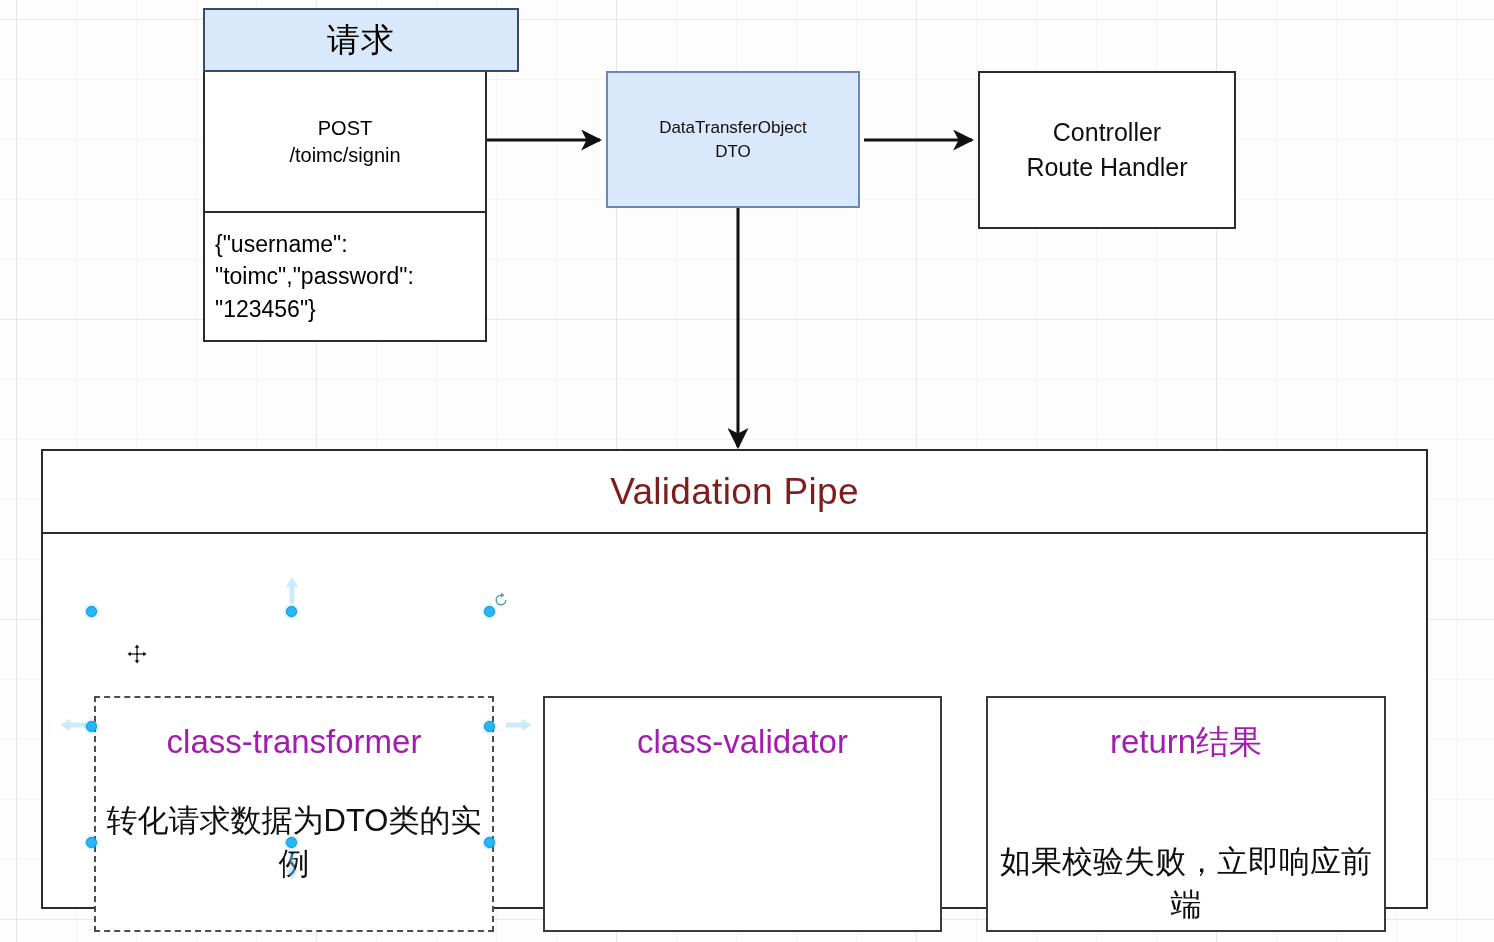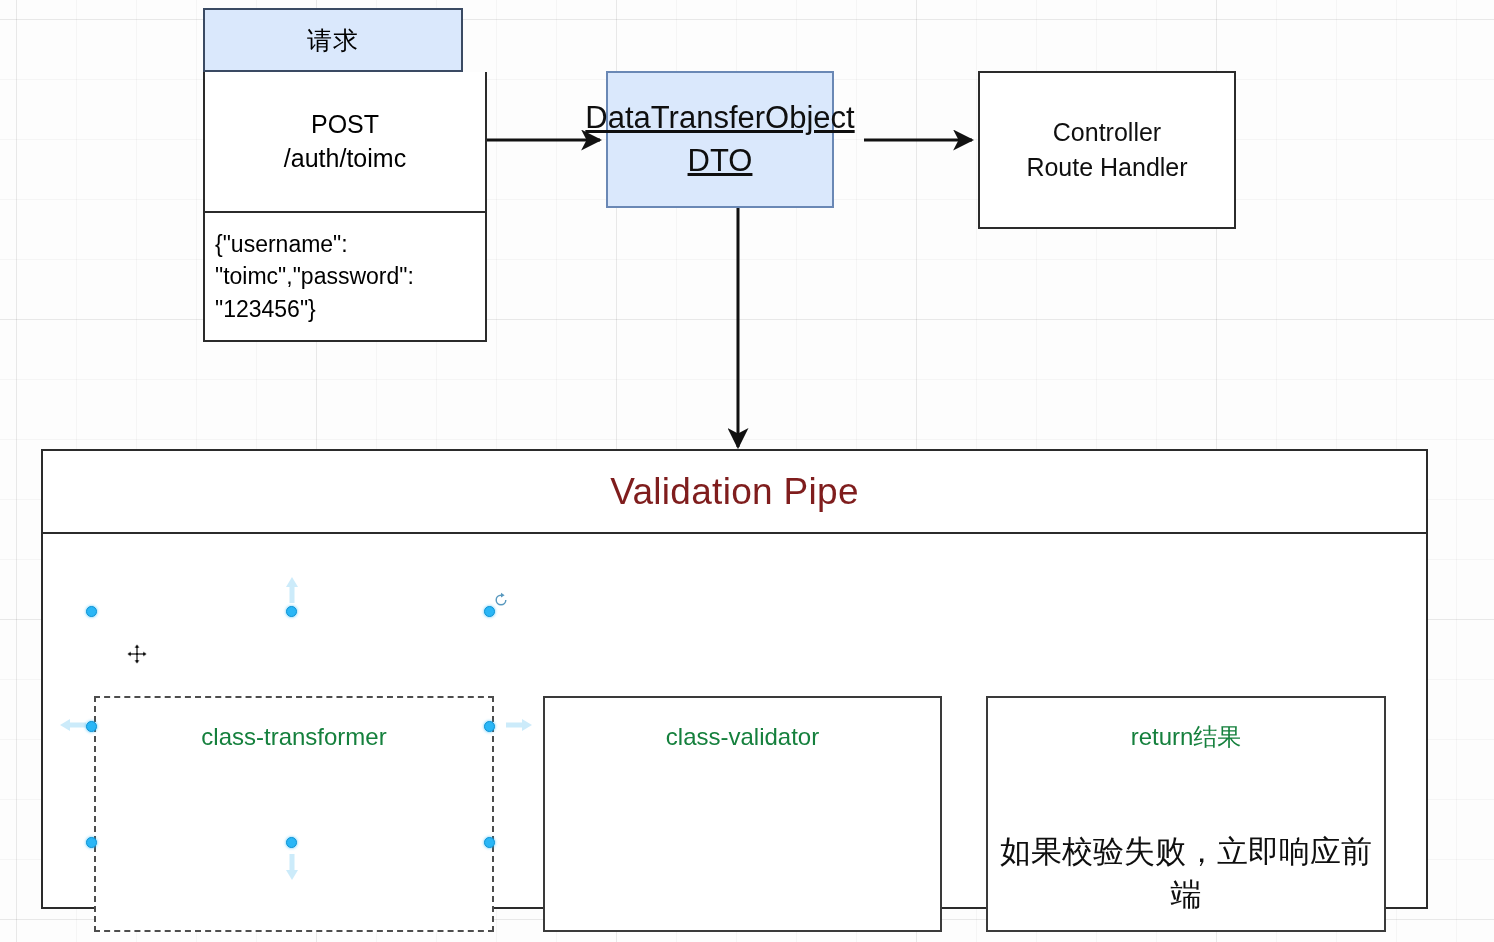--- a/index.html
+++ b/index.html
@@ -30,42 +30,42 @@
     align-items: center;
     justify-content: center;
     text-align: center;
     color: #0f0f0f;
   }
   .node.blue { background: #dae8fc; border-color: #6a88b5; }
 
   
   #request-group { position: absolute; left: 203px; top: 8px; width: 284px; height: 326px; }
   #request-header {
-    position: absolute; left: 0; top: 0; width: 260px; height: 64px;
+    position: absolute; left: 0; top: 0; width: 316px; height: 64px;
     background: #dae8fc; border: 2px solid #3a4a63;
     display: flex; align-items: center; justify-content: center;
-    font-size: 25px; letter-spacing: 1px;
+    font-size: 33px; letter-spacing: 1px;
   }
   #request-endpoint {
     position: absolute; left: 0; top: 64px; width: 284px; height: 141px;
     background: #ffffff; border: 2px solid #2b2b2b; border-top: none;
     display: flex; flex-direction: column; align-items: center; justify-content: center;
-    font-size: 25px; line-height: 1.34;
+    font-size: 20px; line-height: 1.34;
   }
   #request-body {
     position: absolute; left: 0; top: 205px; width: 284px; height: 129px;
     background: #ffffff; border: 2px solid #2b2b2b; border-top: none;
     display: flex; align-items: center; justify-content: center;
     font-size: 23px; line-height: 1.42; padding: 0 10px; word-break: break-word;
   }
 
   
   #dto-node {
-    left: 606px; top: 71px; width: 228px; height: 137px;
-    font-size: 31px; line-height: 1.36; text-decoration: underline;
+    left: 606px; top: 71px; width: 254px; height: 137px;
+    font-size: 17px; line-height: 1.36;
   }
   
   #controller-node {
     left: 978px; top: 71px; width: 258px; height: 158px;
     font-size: 25px; line-height: 1.4;
   }
 
   
   #pipe-container {
     position: absolute; left: 41px; top: 449px; width: 1387px; height: 460px;
@@ -77,21 +77,21 @@
     font-size: 37px; color: #7f1d1d; letter-spacing: 0.3px;
   }
   #pipe-body { position: relative; height: 374px; }
 
   .step {
     position: absolute; top: 162px; height: 236px;
     border: 2px solid #3a3a3a; background: #ffffff;
     display: flex; flex-direction: column; align-items: center;
     padding-top: 26px;
   }
-  .step .step-title { font-size: 24px; color: #15803d; line-height: 1.1; }
+  .step .step-title { font-size: 33px; color: #a21caf; line-height: 1.1; }
   .step .step-desc {
     margin-top: 40px; font-size: 31px; line-height: 1.38; color: #0f0f0f;
     text-align: center; padding: 0 8px;
   }
   #step-transformer { left: 51px;  width: 400px; border-style: dashed; border-color:#4d4d4d; }
   #step-validator   { left: 500px; width: 399px; }
   #step-return      { left: 943px; width: 400px; gap: 41px; }
 
   
   #arrow-layer { position: absolute; left: 0; top: 0; width: 1494px; height: 942px; pointer-events: none; }
@@ -109,21 +109,21 @@
 </head>
 <body>
 
 <div id="canvas">
 
   <div id="request-group">
     <div id="request-header">请求</div>
 
     <div id="request-endpoint">
       <div>POST</div>
-      <div>/auth/toimc</div>
+      <div>/toimc/signin</div>
     </div>
 
     <div id="request-body">{"username": "toimc","password": "123456"}</div>
   </div>
 
   <div id="dto-node" class="node blue">
     <div>DataTransferObject</div>
     <div>DTO</div>
   </div>
 
@@ -132,20 +132,21 @@
     <div>Route Handler</div>
   </div>
 
   <div id="pipe-container">
     <div id="pipe-title">Validation Pipe</div>
 
     <div id="pipe-body">
 
       <div id="step-transformer" class="step">
         <div class="step-title">class-transformer</div>
+        <div class="step-desc">转化请求数据为DTO类的实例</div>
       </div>
 
       <div id="step-validator" class="step">
         <div class="step-title">class-validator</div>
       </div>
 
       <div id="step-return" class="step">
         <div class="step-title">return结果</div>
         <div class="step-desc">如果校验失败，立即响应前端</div>
       </div>

